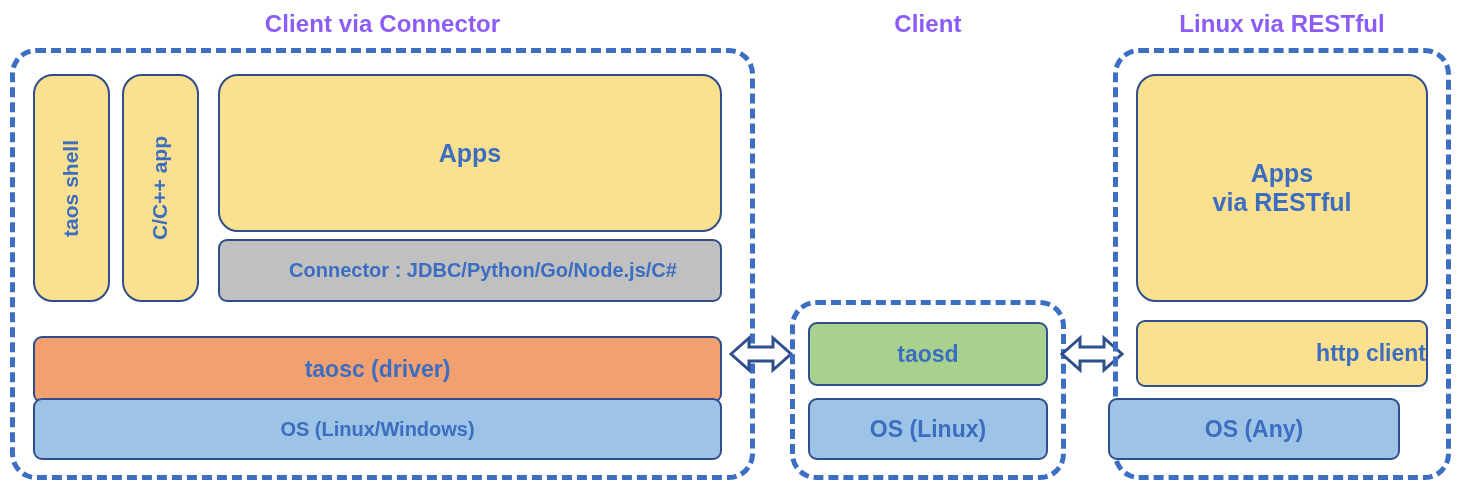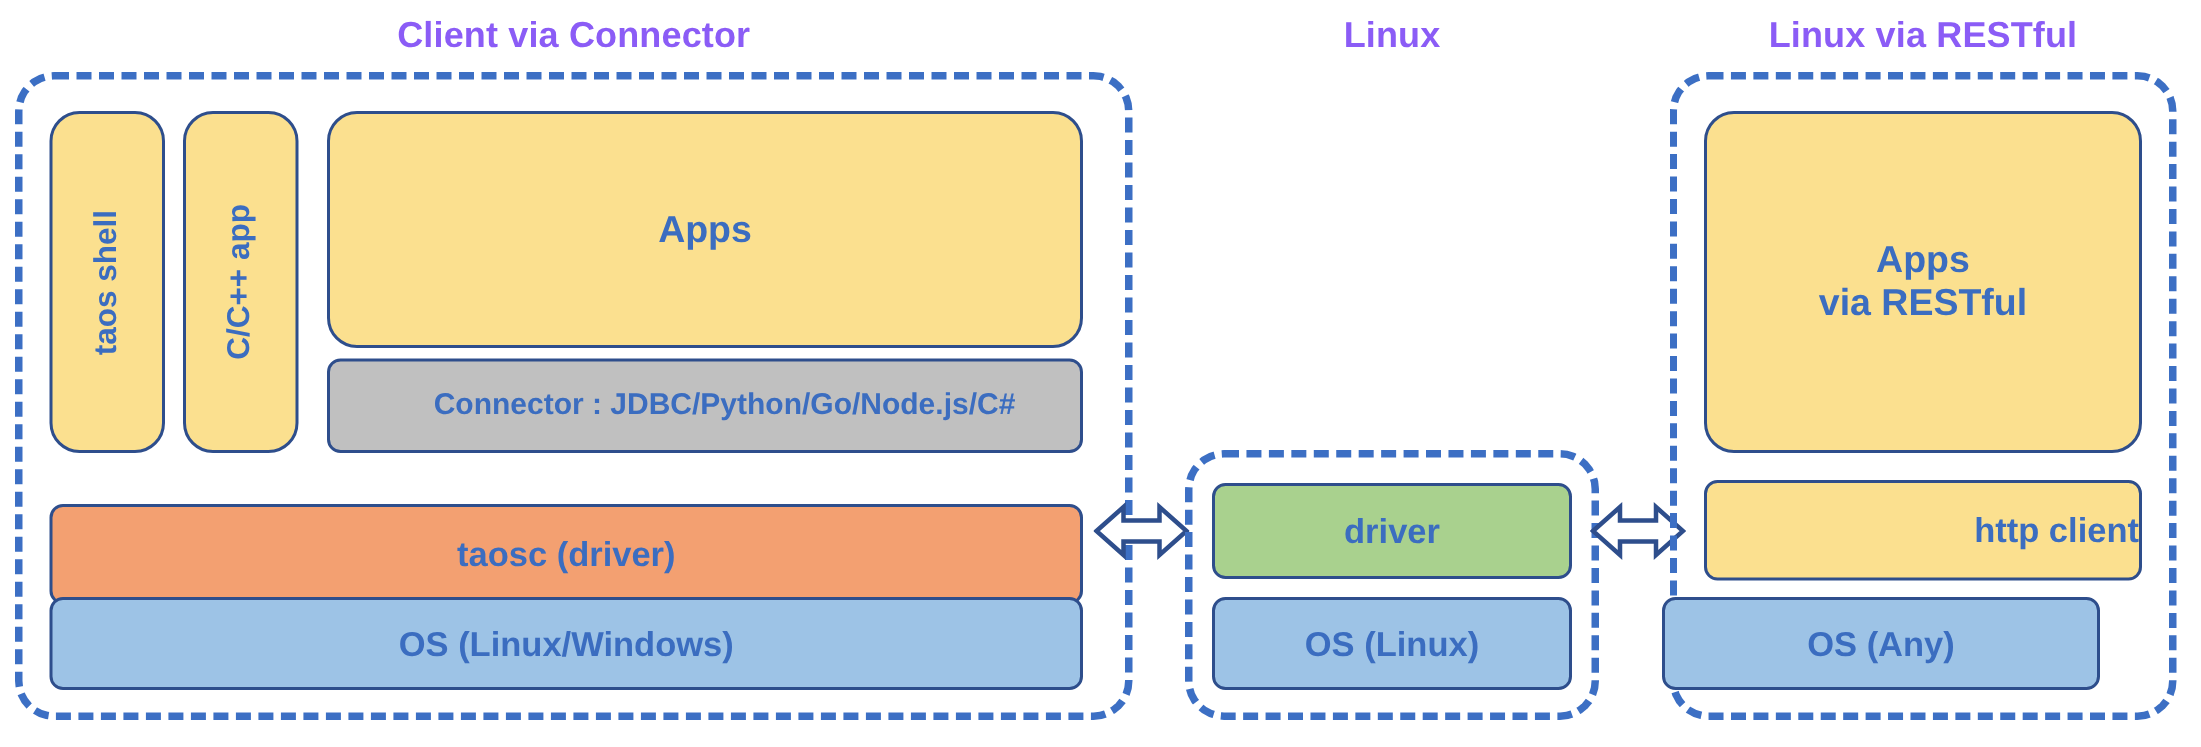--- a/index.html
+++ b/index.html
@@ -75,21 +75,21 @@
     position: absolute;
   }
 </style>
 </head>
 <body>
 
 <div id="stage">
 
   <div class="section-title" style="left:10px; top:12px; width:745px;">Client via Connector</div>
 
-  <div class="section-title" style="left:790px; top:12px; width:276px;">Linux</div>
+  <div class="section-title" style="left:790px; top:12px; width:276px;">Client</div>
 
   <div class="section-title" style="left:1113px; top:12px; width:338px;">Linux via RESTful</div>
 
   <div class="dashed-group" style="left:10px; top:48px; width:745px; height:432px;"></div>
 
   <div class="box big-radius fill-yellow" style="left:33px; top:74px; width:77px; height:228px;">
     <span class="label vertical-label">taos shell</span>
   </div>
 
   <div class="box big-radius fill-yellow" style="left:122px; top:74px; width:77px; height:228px;">
@@ -101,34 +101,34 @@
   </div>
 
   <div class="box fill-gray" style="left:218px; top:239px; width:504px; height:63px; font-size:20px;">
     <span class="label">Connector : JDBC/Python/Go/Node.js/C#</span>
   </div>
 
   <div class="box fill-orange" style="left:33px; top:320px; width:689px; height:67px; font-size:23px;margin-top:16px;">
     <span class="label">taosc (driver)</span>
   </div>
 
-  <div class="box fill-blue" style="left:33px; top:398px; width:689px; height:62px; font-size:23px;">
+  <div class="box fill-blue" style="left:33px; top:398px; width:689px; height:62px; font-size:20px;">
     <span class="label">OS (Linux/Windows)</span>
   </div>
 
   <div class="arrow" style="left:729px; top:326px; width:64px; height:56px;">
     <svg width="64" height="56" viewBox="0 0 64 56">
       <polygon points="2,28 20,12 20,21 44,21 44,12 62,28 44,44 44,35 20,35 20,44" fill="#ffffff" stroke="#2E4E8C" stroke-width="3" stroke-linejoin="miter"></polygon>
     </svg>
   </div>
 
   <div class="dashed-group" style="left:790px; top:300px; width:276px; height:180px;"></div>
 
   <div class="box fill-green" style="left:808px; top:322px; width:240px; height:64px; font-size:23px;">
-    <span class="label">driver</span>
+    <span class="label">taosd</span>
   </div>
 
   <div class="box fill-blue" style="left:808px; top:398px; width:240px; height:62px; font-size:23px;">
     <span class="label">OS (Linux)</span>
   </div>
 
   <div class="arrow" style="left:1060px; top:326px; width:64px; height:56px;">
     <svg width="64" height="56" viewBox="0 0 64 56">
       <polygon points="2,28 20,12 20,21 44,21 44,12 62,28 44,44 44,35 20,35 20,44" fill="#ffffff" stroke="#2E4E8C" stroke-width="3" stroke-linejoin="miter"></polygon>
     </svg>

